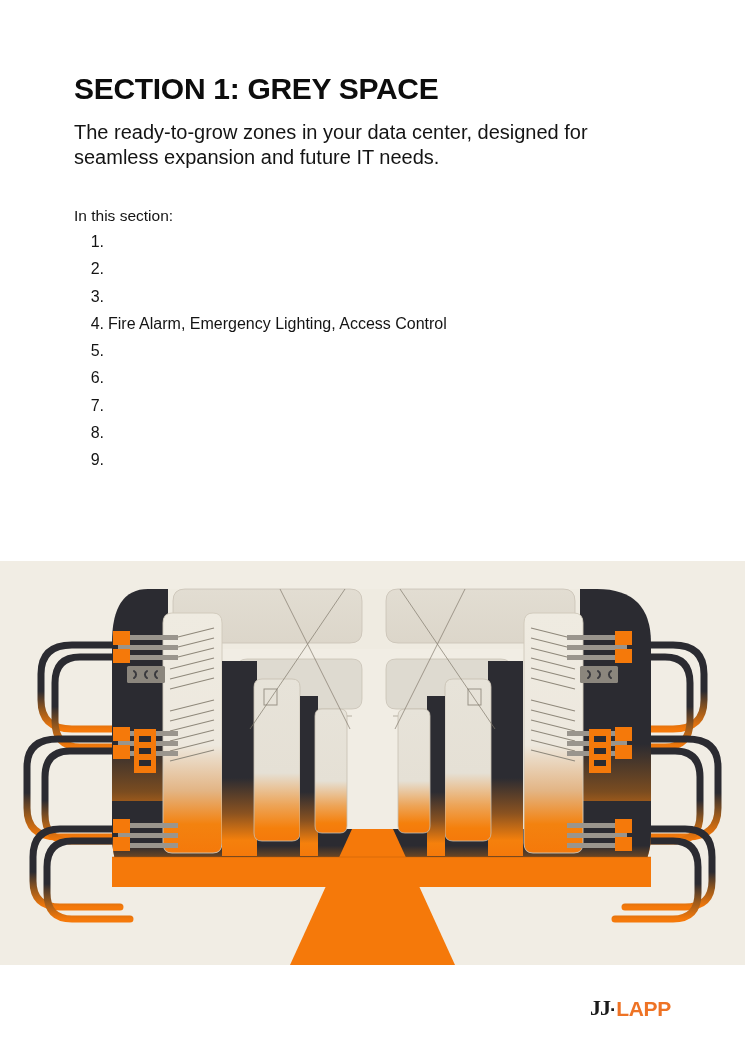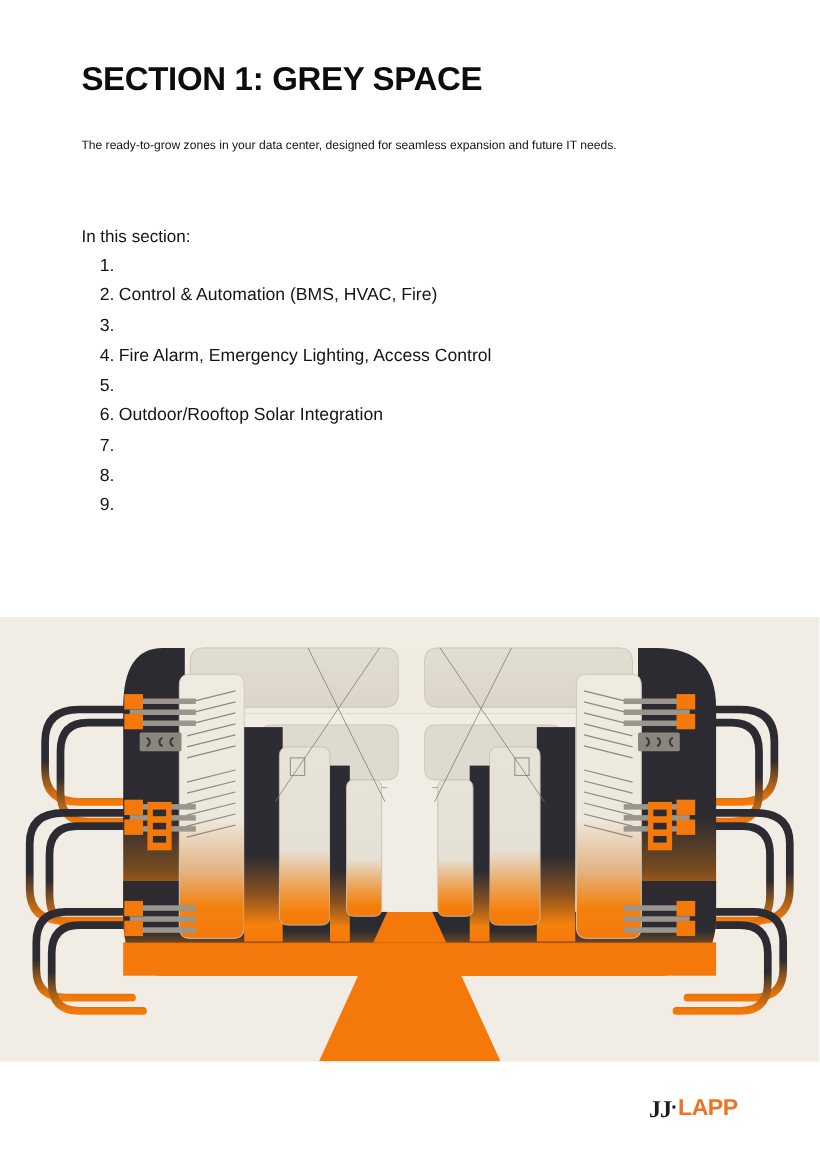--- a/index.html
+++ b/index.html
@@ -14,34 +14,34 @@
     overflow: hidden;
     font-family: "Liberation Sans", sans-serif;
     color: #111111;
     -webkit-font-smoothing: antialiased;
   }
 
   
   .page-title {
     position: absolute;
     left: 74px;
-    top: 56px;
+    top: 72px;
     font-size: 30px;
     font-weight: bold;
     letter-spacing: -0.3px;
     color: #0d0d0d;
     margin: 0;
     white-space: nowrap;
   }
   .intro-paragraph {
     position: absolute;
     left: 74px;
     top: 120px;
     width: 520px;
-    font-size: 11px;
+    font-size: 20px;
     line-height: 25px;
     color: #141414;
     margin: 0;
   }
   .section-lead {
     position: absolute;
     left: 74px;
     top: 203px;
     font-size: 15.5px;
     line-height: 25px;
@@ -84,21 +84,21 @@
     overflow: hidden;
   }
   .illu-svg { display: block; width: 745px; height: 404px; }
 
   
   .logo {
     position: absolute;
     left: 590px;
     top: 995px;
     display: flex;
-    align-items: center;
+    align-items: flex-end;
     white-space: nowrap;
   }
   .logo-jj {
     font-family: "Liberation Serif", serif;
     font-weight: bold;
     font-size: 22px;
     color: #1b1b1b;
     letter-spacing: -1px;
   }
   .logo-dash {
@@ -124,35 +124,33 @@
 <p class="intro-paragraph">The ready-to-grow zones in your data center, designed for seamless expansion and future IT needs.</p>
 
 <p class="section-lead">In this section:</p>
 
 <ul class="section-list">
   <li>
     <span class="li-num">1.</span>
   </li>
   <li>
     <span class="li-num">2.</span>
-    <span class="li-text">Control &amp; Automation (BMS, HVAC, Fire)</span>
   </li>
   <li>
     <span class="li-num">3.</span>
   </li>
   <li>
     <span class="li-num">4.</span>
     <span class="li-text">Fire Alarm, Emergency Lighting, Access Control</span>
   </li>
   <li>
     <span class="li-num">5.</span>
   </li>
   <li>
     <span class="li-num">6.</span>
-    <span class="li-text">Outdoor/Rooftop Solar Integration</span>
   </li>
   <li>
     <span class="li-num">7.</span>
   </li>
   <li>
     <span class="li-num">8.</span>
   </li>
   <li>
     <span class="li-num">9.</span>
   </li>

